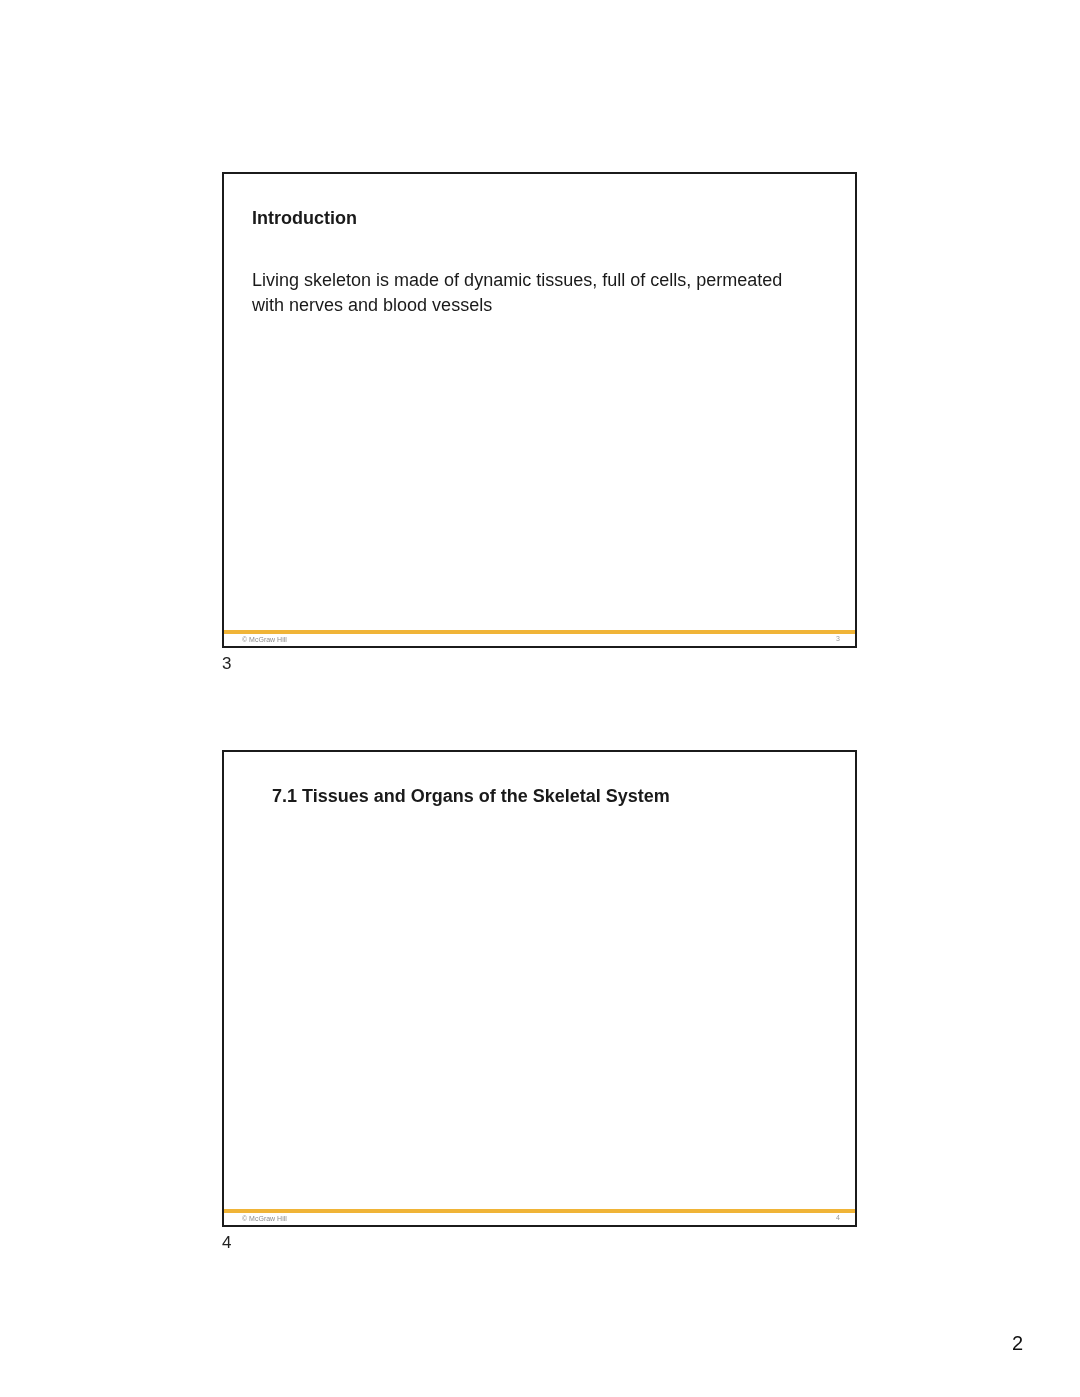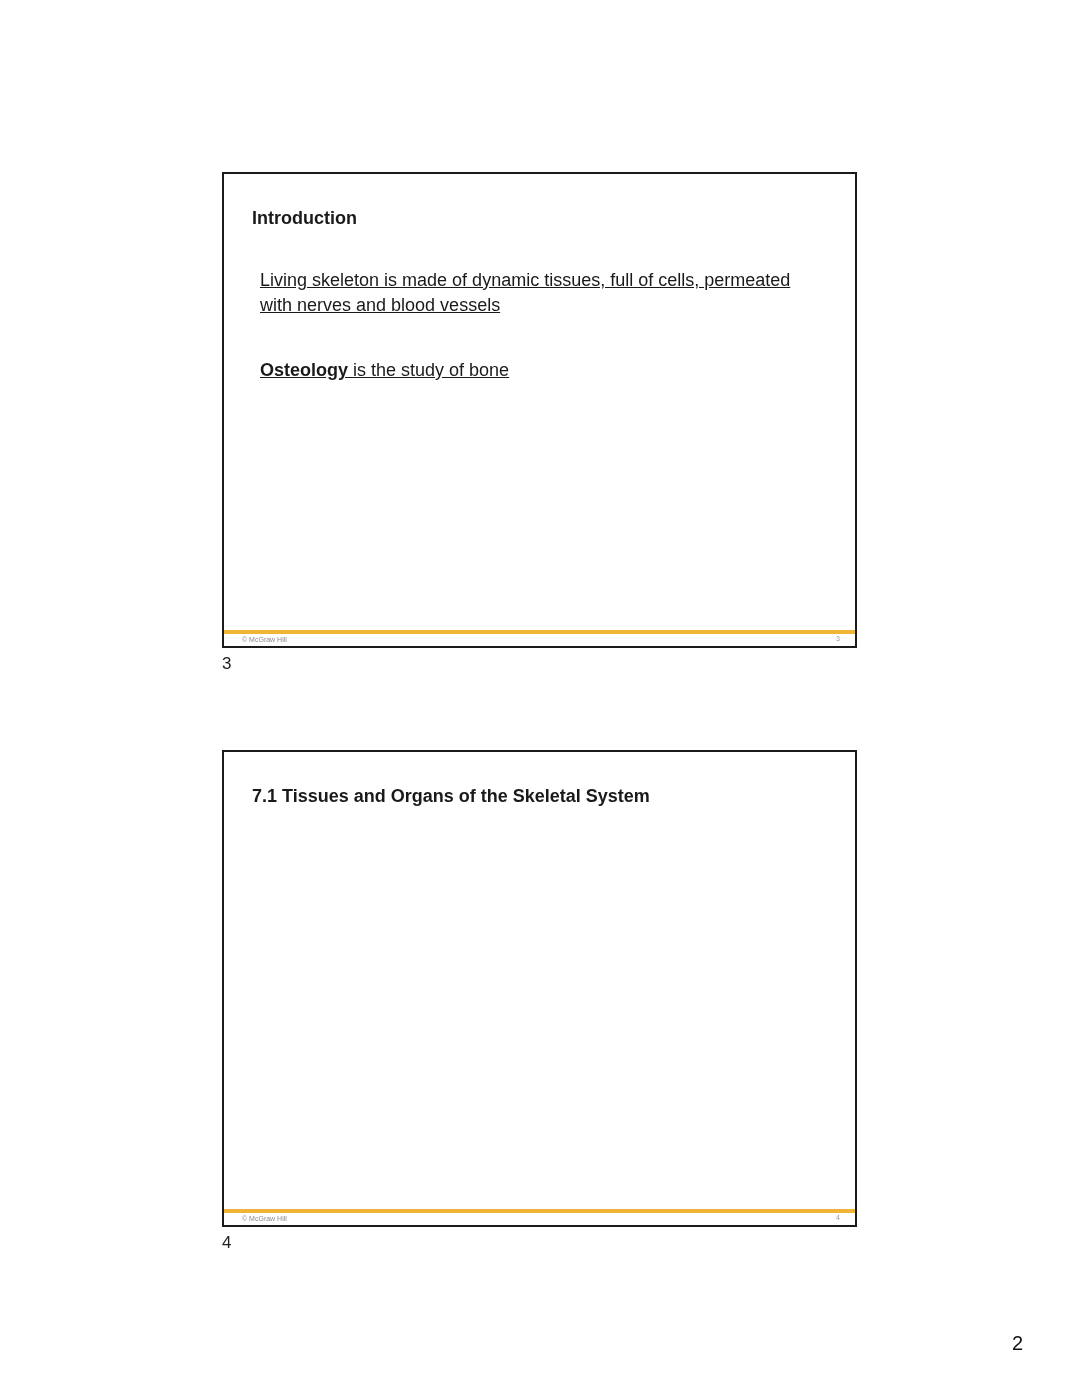--- a/index.html
+++ b/index.html
@@ -18,38 +18,37 @@
   .slide {
     position: absolute;
     left: 222px;
     width: 635px;
     height: 476px;
     box-sizing: border-box;
     border: 2px solid var(--slide-border, #1b1b1b);
     background: #ffffff;
   }
   .slide-1 { top: 172px; }
-  .slide-2 { top: 750px; height: 477px; }
+  .slide-2 { top: 750px; height: 477px; padding-left: 20px; }
   .slide-content {
     padding: 33px 45px 0 28px;
   }
   .slide-title {
     font-size: 18px;
     line-height: 22px;
     font-weight: bold;
     color: var(--body-text, #1a1a1a);
     margin: 0 0 39px 0;
   }
   .para {
     font-size: 18px;
     line-height: 25px;
     color: var(--body-text, #1a1a1a);
-    margin: 0 0 40px 8px;
+    margin: 0 0 40px 0;
     max-width: 560px;
-    text-decoration: underline;
   }
   .para .lead-bold {
     font-weight: bold;
   }
   .accent-bar {
     position: absolute;
     left: 0;
     right: 0;
     bottom: 12px;
     height: 4px;
@@ -91,21 +90,20 @@
 </style>
 </head>
 <body>
 
 <div class="page">
 
   <div class="slide slide-1">
     <div class="slide-content">
       <div class="slide-title">Introduction</div>
       <p class="para"><span class="lead-bold"></span><span>Living skeleton is made of dynamic tissues, full of cells, permeated with nerves and blood vessels</span></p>
-      <p class="para"><span class="lead-bold">Osteology</span><span> is the study of bone</span></p>
     </div>
     <div class="accent-bar"></div>
     <div class="copyright">© McGraw Hill</div>
     <div class="slide-num">3</div>
   </div>
   <div class="slide-label slide-label-1">3</div>
 
   <div class="slide slide-2">
     <div class="slide-content">
       <div class="slide-title">7.1 Tissues and Organs of the Skeletal System</div>

